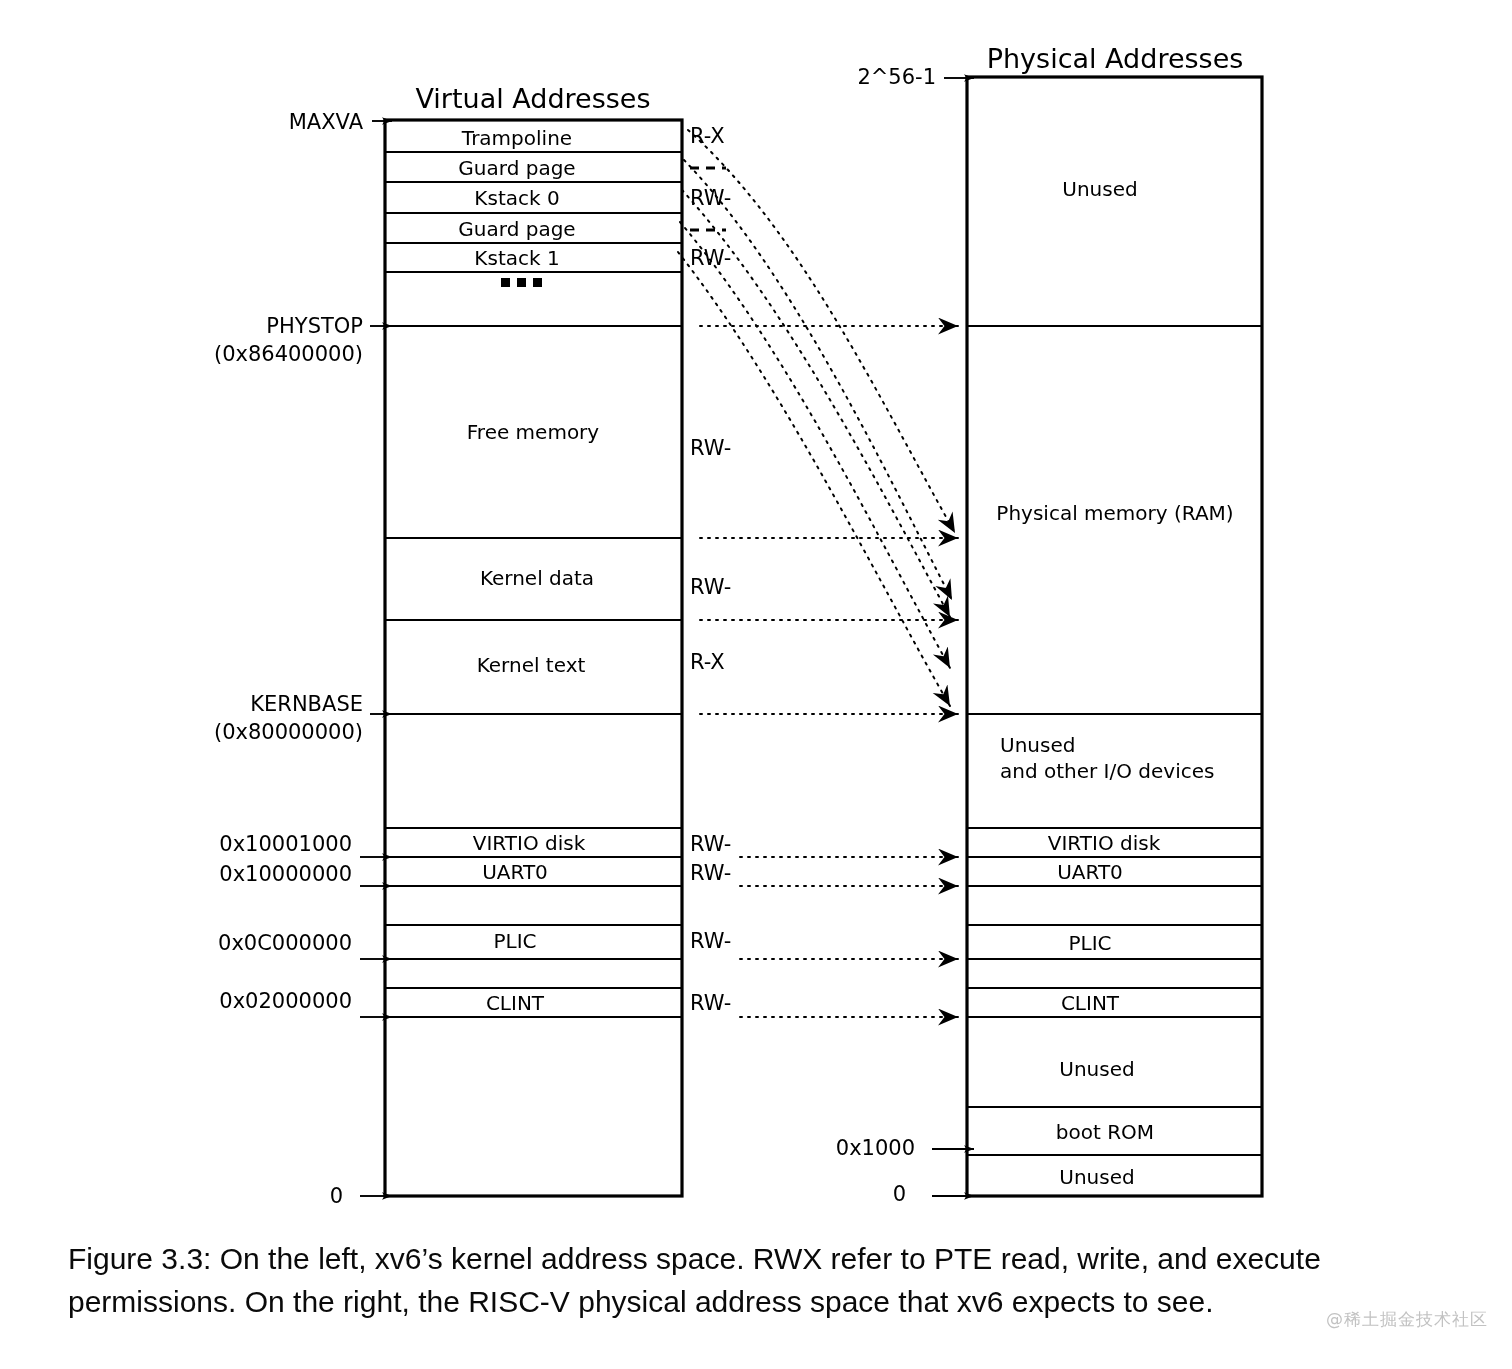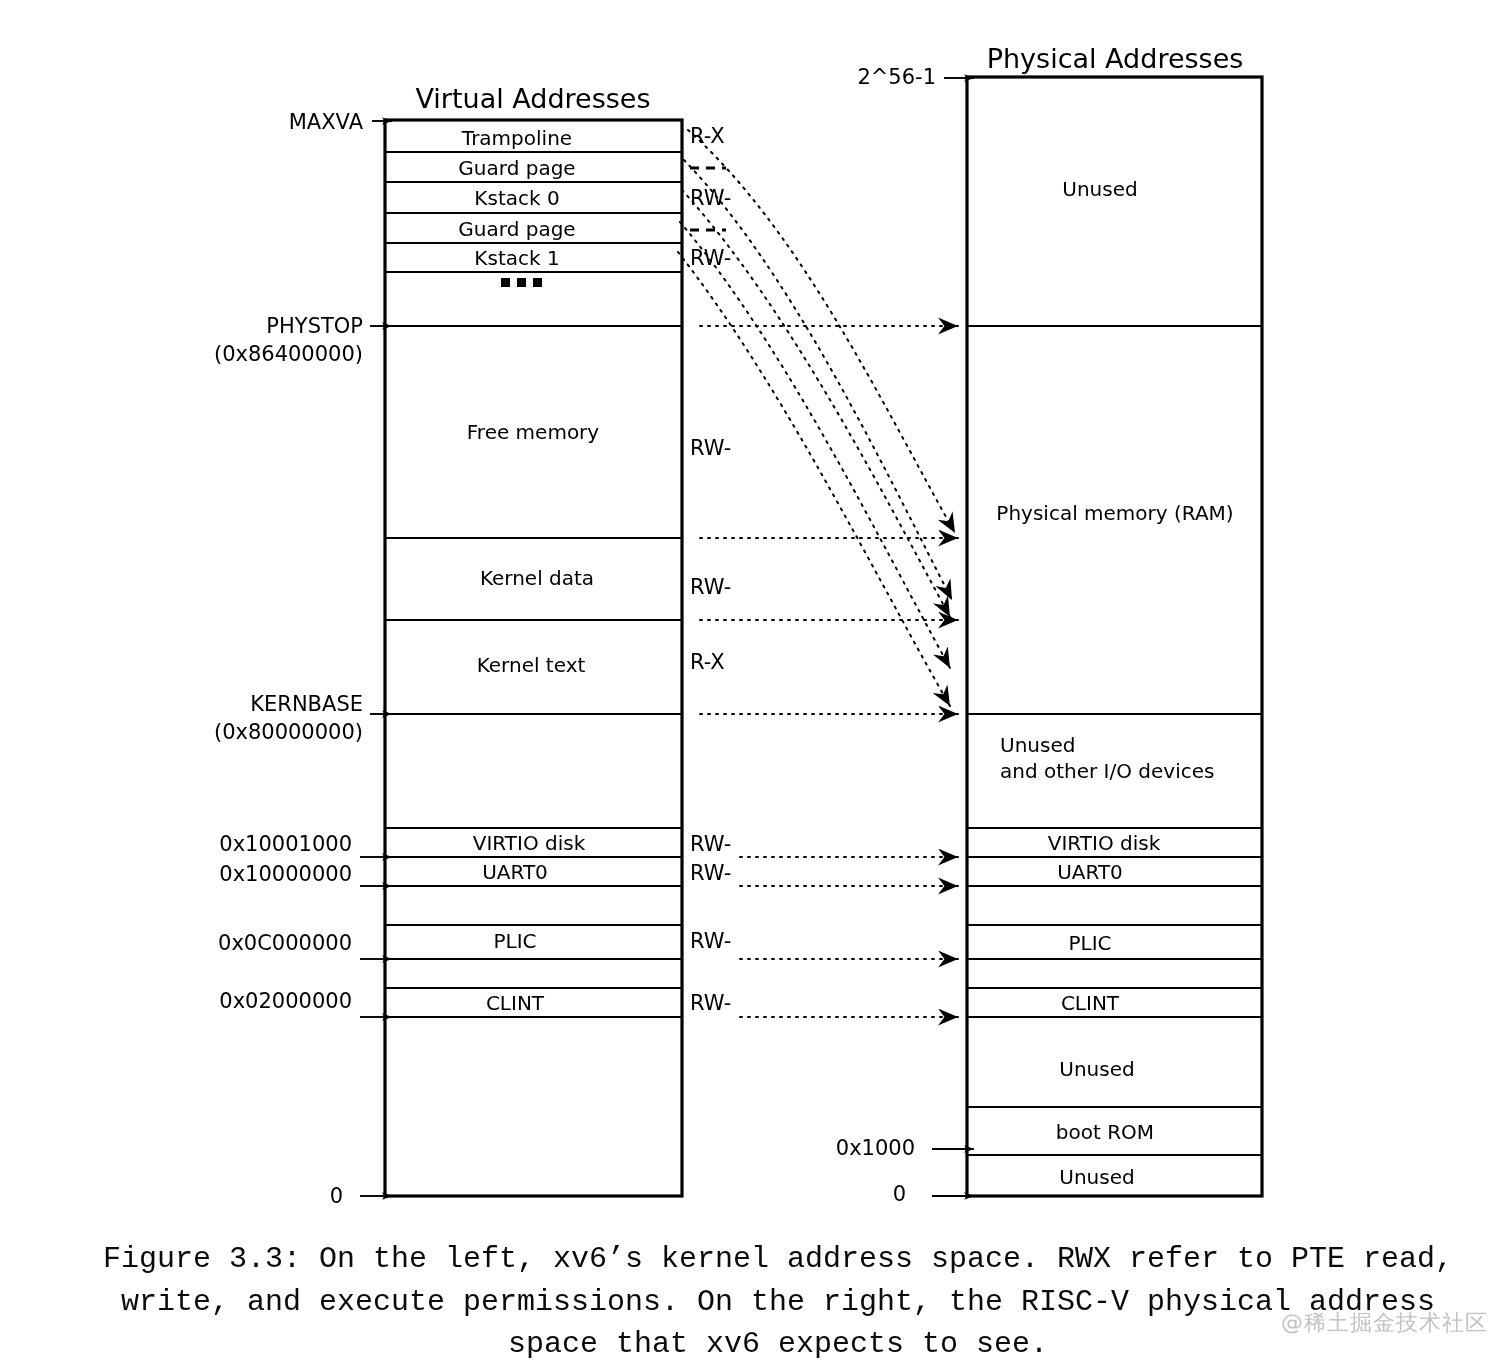--- a/index.html
+++ b/index.html
@@ -83,32 +83,32 @@
     fill: none;
   }
   .ellipsis-sq {
     fill: #000000;
   }
   #caption {
     position: absolute;
     left: 68px;
     top: 1238px;
     width: 1420px;
-    font-family: Liberation Mono, monospace;
+    font-family: Liberation Sans, sans-serif;
     font-size: 30px;
     line-height: 1.42;
     color: #0a0a0a;
-    text-align: center;
+    text-align: left;
   }
   #watermark {
     position: absolute;
     right: 24px;
     top: 1308px;
     font-family: "DejaVu Sans", sans-serif;
-    font-size: 22px;
+    font-size: 17px;
     color: #c2c2c2;
     letter-spacing: 1px;
   }
 </style>
 </head>
 <body>
 
 <div id="figure-root">
 
   <svg id="diagram" viewBox="0 0 1512 1230">

